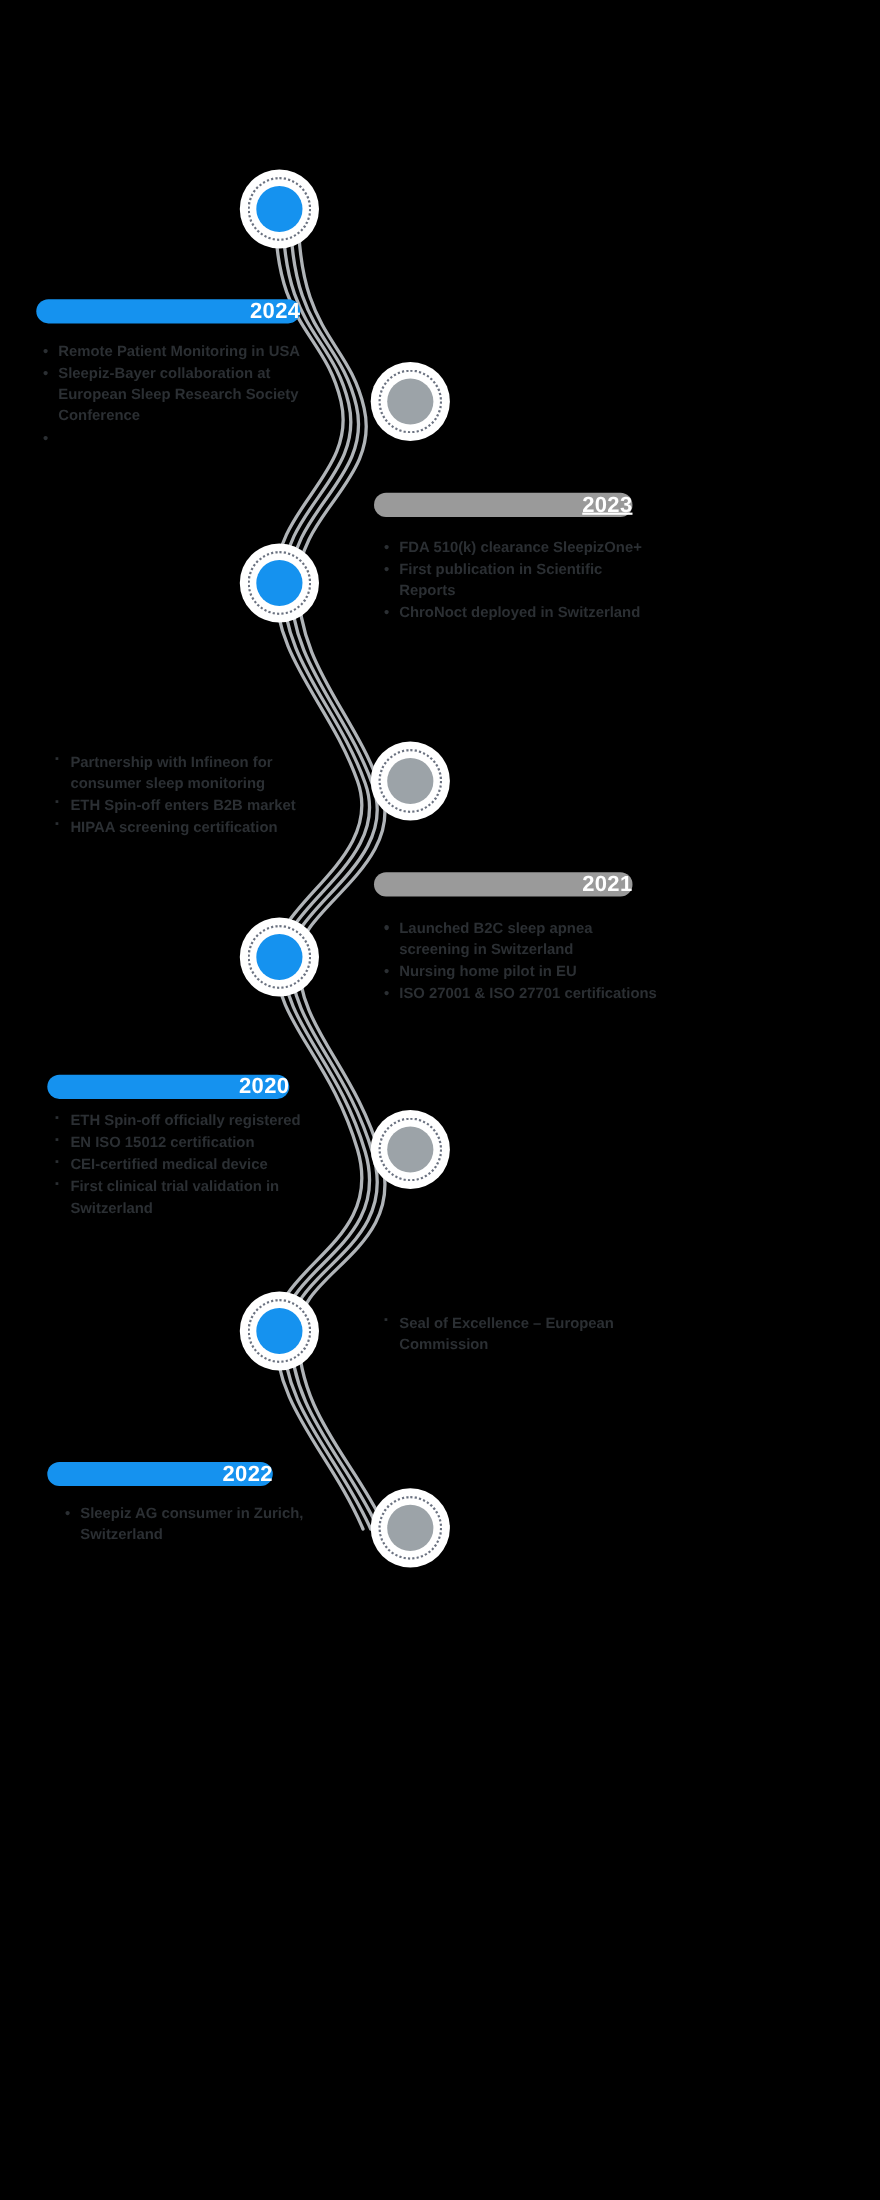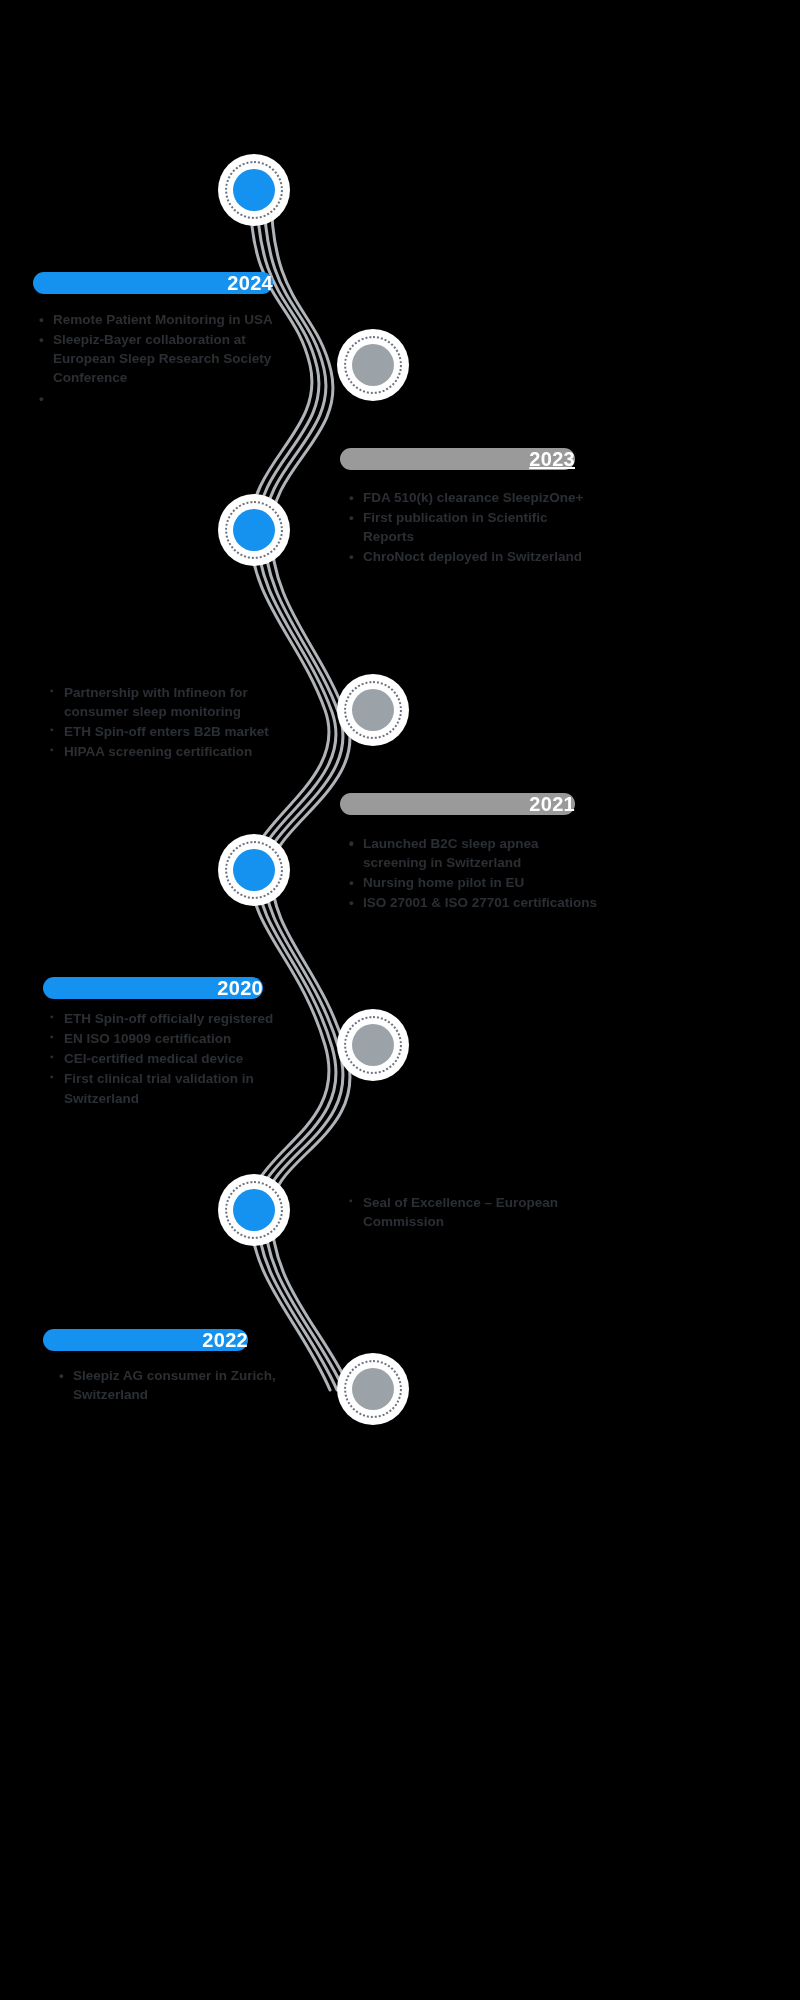--- a/index.html
+++ b/index.html
@@ -120,21 +120,21 @@
 
   <div class="node blue" style="left:218px;top:834px;">
     <span class="dotring"></span>
     <span class="core"></span>
   </div>
   <div class="pill blue" style="left:43px;top:963px;width:220px;margin-top:14px;">
     <span>2020</span>
   </div>
   <ul class="items sq" style="left:46px;top:1009px;width:235px;">
     <li><span class="mk">▪</span><span>ETH Spin-off officially registered</span></li>
-    <li><span class="mk">▪</span><span>EN ISO 10909 certification</span></li>
+    <li><span class="mk">▪</span><span>EN ISO 15012 certification</span></li>
     <li><span class="mk">▪</span><span>CEI-certified medical device</span></li>
     <li><span class="mk">▪</span><span>First clinical trial validation in Switzerland</span></li>
   </ul>
 
   <div class="node gray" style="left:337px;top:1009px;">
     <span class="dotring"></span>
     <span class="core"></span>
   </div>
   <ul class="items sq" style="left:345px;top:1193px;width:235px;">
     <li><span class="mk">▪</span><span>Seal of Excellence – European Commission</span></li>

